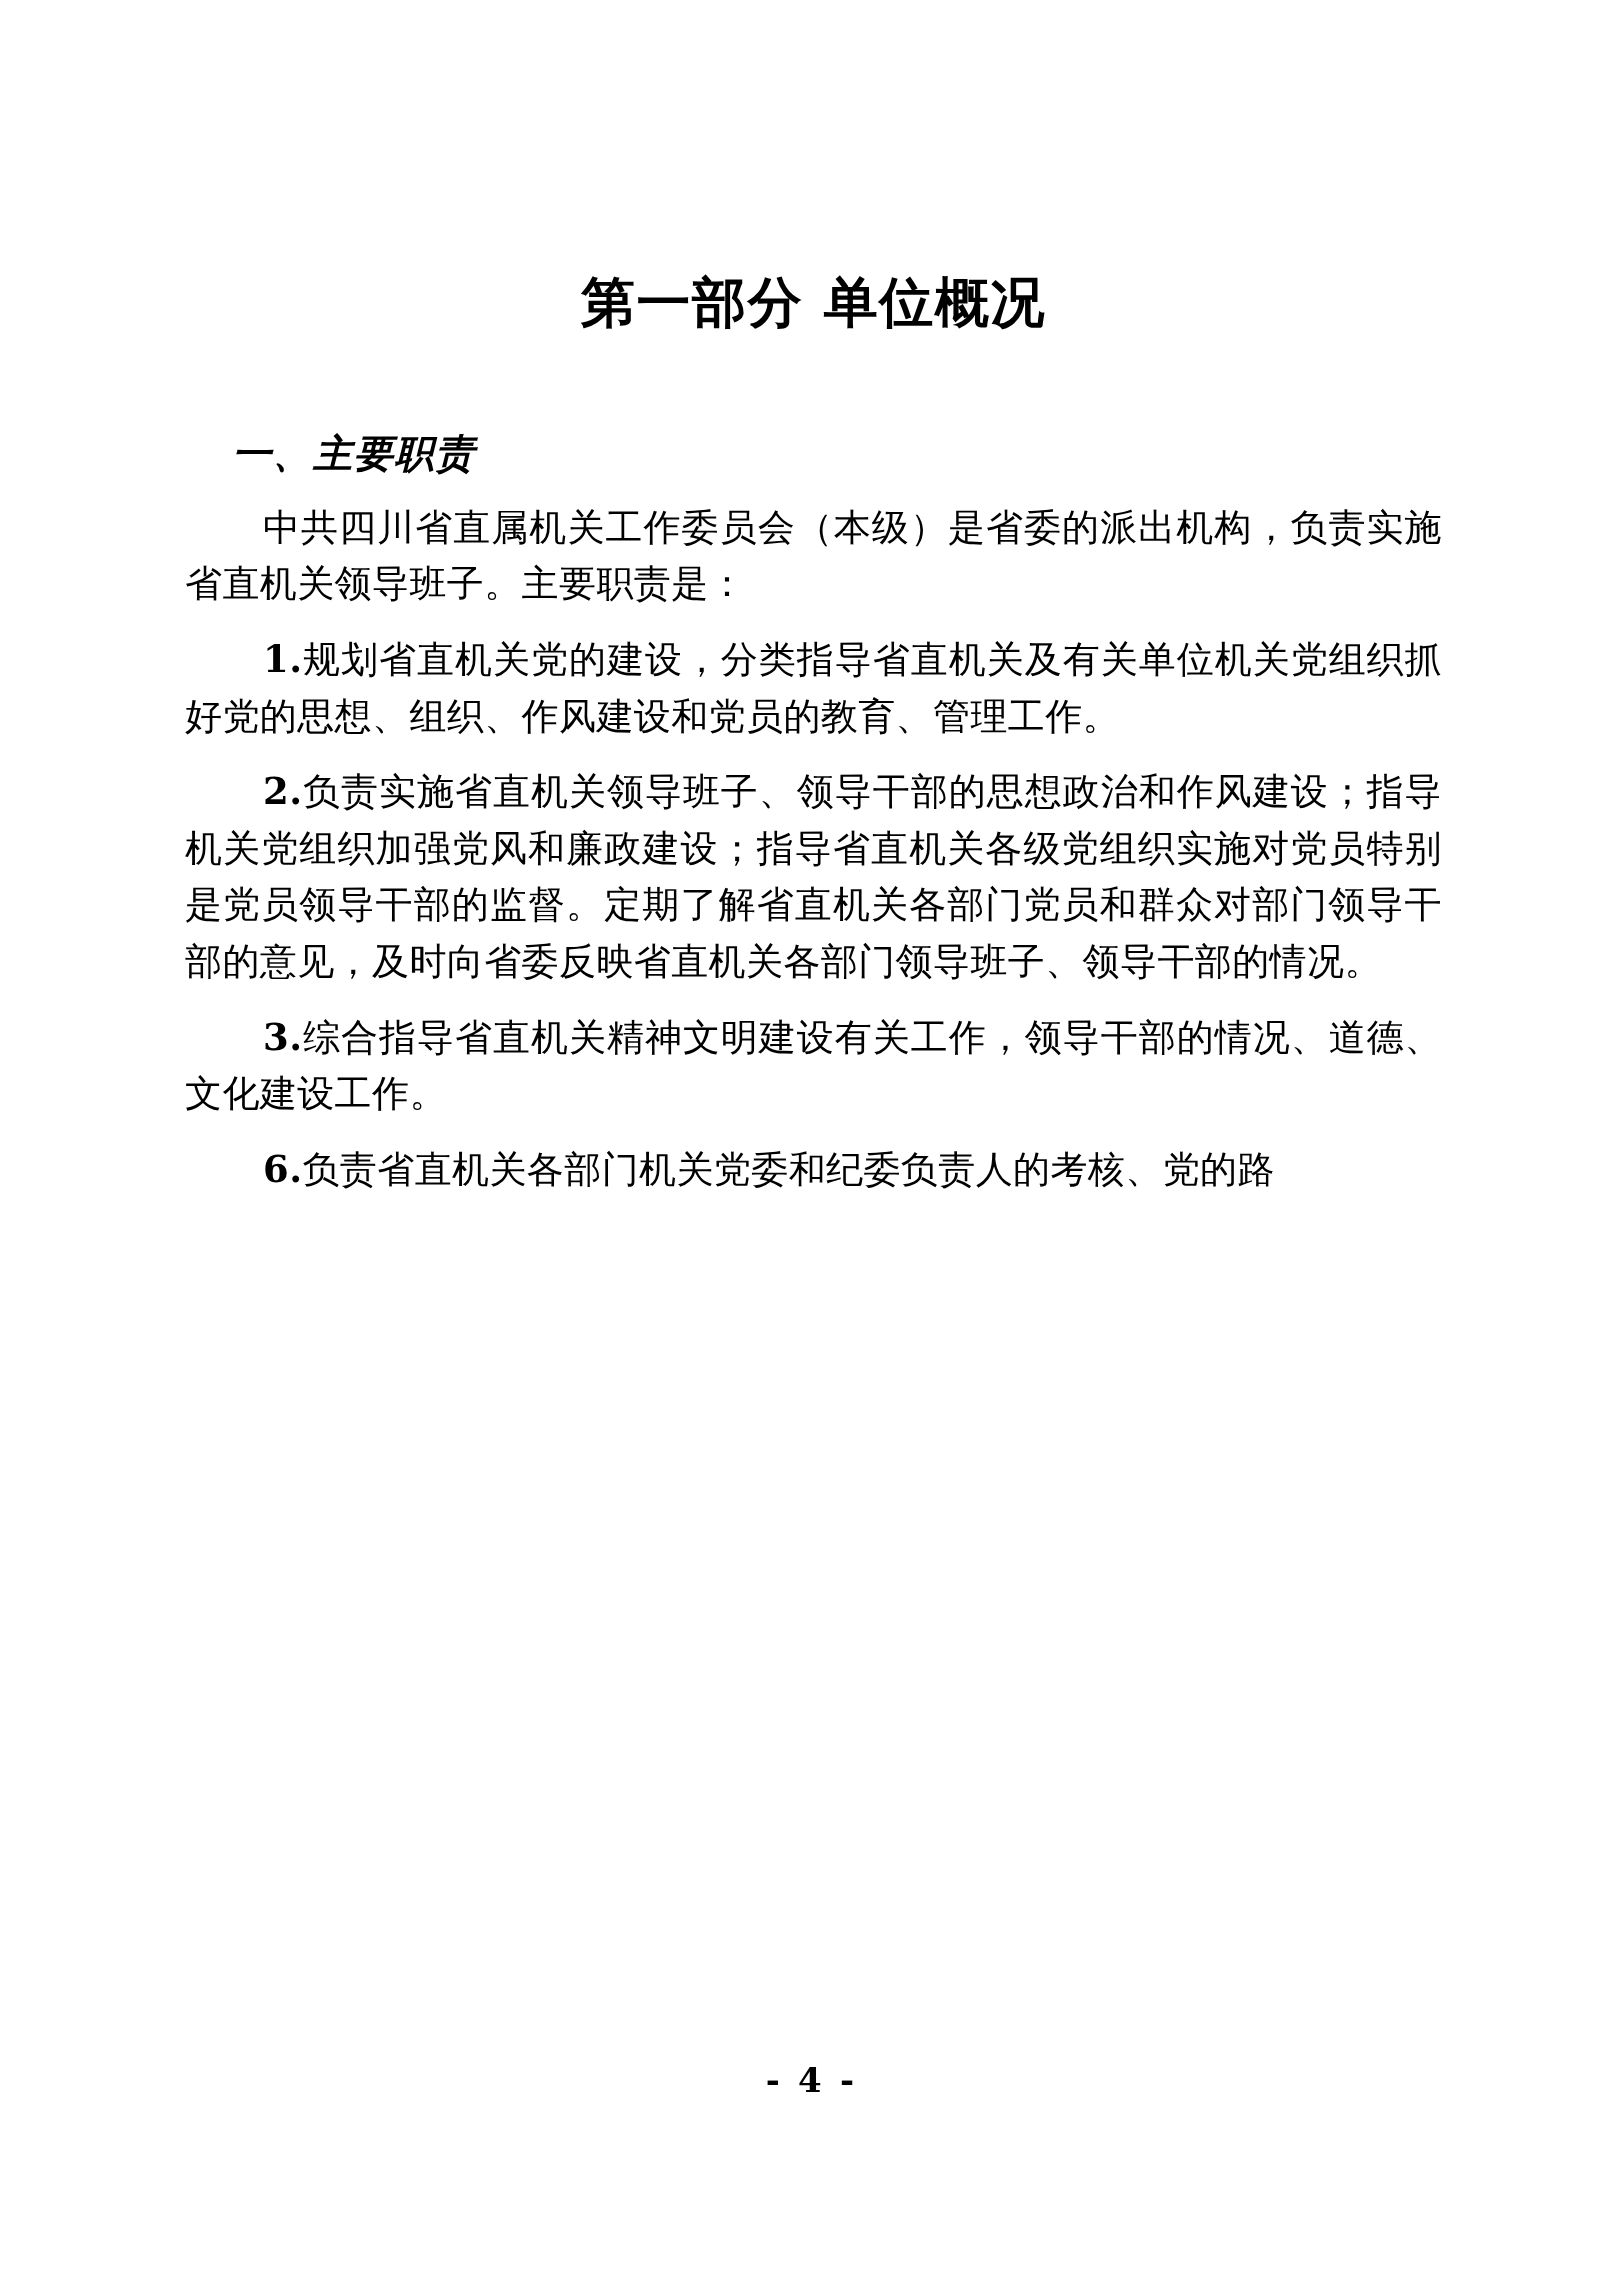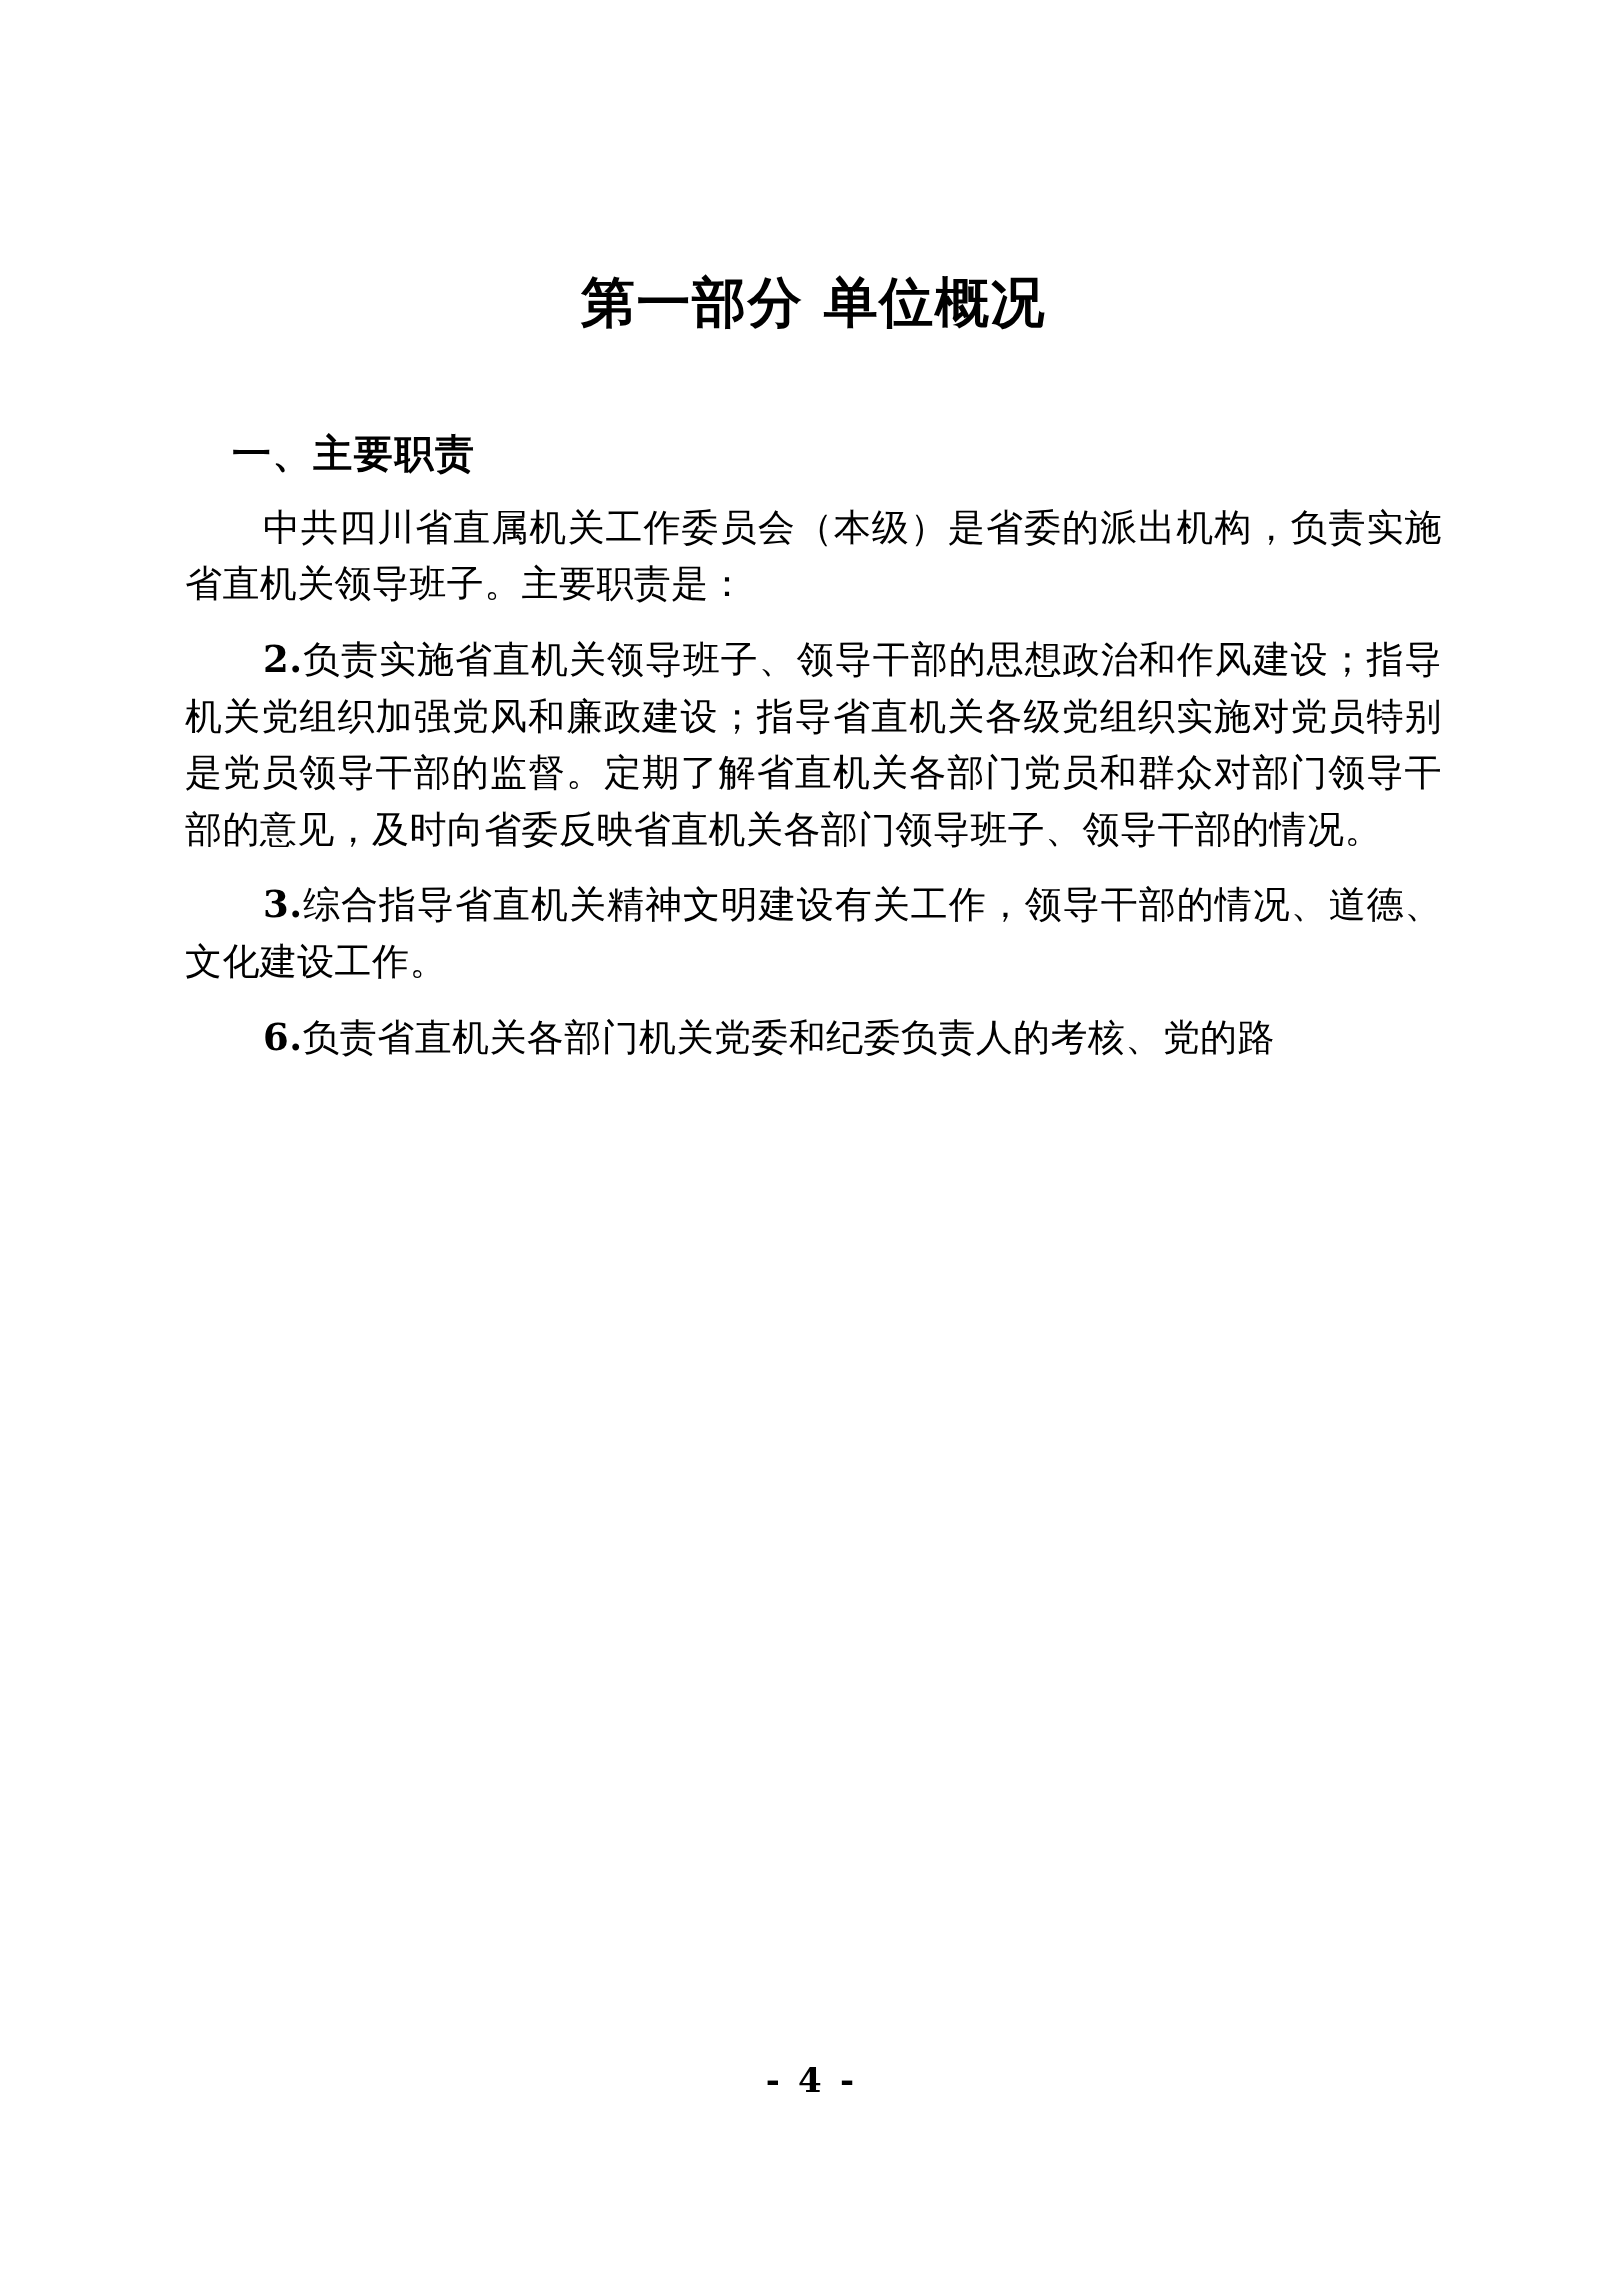--- a/index.html
+++ b/index.html
@@ -38,20 +38,21 @@
     font-family: "DejaVu Sans", "Liberation Sans", sans-serif;
   }
   .section-heading {
     font-size: 39px;
     font-weight: bold;
     margin: 89px 0 12px 0;
     padding-left: 47px;
     letter-spacing: 1.6px;
     line-height: 1.4;
     font-family: "DejaVu Sans", "Liberation Sans", sans-serif;
+    font-style: italic;
   }
   .para {
     font-size: 37px;
     line-height: 1.53;
     margin: 18px 0 0 0;
     text-align: justify;
     text-justify: inter-ideograph;
     letter-spacing: 0.4px;
     text-indent: 78px;
   }
@@ -76,20 +77,21 @@
 
 <div class="page">
   <div class="content">
 
     <h1 class="doc-title">第一部分  单位概况</h1>
 
     <h2 class="section-heading">一、主要职责</h2>
 
     <p class="para"><span>中共四川省直属机关工作委员会（本级）是省委的派出机构，负责实施省直机关领导班子。主要职责是：</span></p>
 
+    <p class="para"><span class="num">1.</span><span>规划省直机关党的建设，分类指导省直机关及有关单位机关党组织抓好党的思想、组织、作风建设和党员的教育、管理工作。</span></p>
 
     <p class="para"><span class="num">2.</span><span>负责实施省直机关领导班子、领导干部的思想政治和作风建设；指导机关党组织加强党风和廉政建设；指导省直机关各级党组织实施对党员特别是党员领导干部的监督。定期了解省直机关各部门党员和群众对部门领导干部的意见，及时向省委反映省直机关各部门领导班子、领导干部的情况。</span></p>
 
     <p class="para"><span class="num">3.</span><span>综合指导省直机关精神文明建设有关工作，领导干部的情况、道德、文化建设工作。</span></p>
 
 
 
     <p class="para"><span class="num">6.</span><span>负责省直机关各部门机关党委和纪委负责人的考核、党的路</span></p>
 
   </div>

